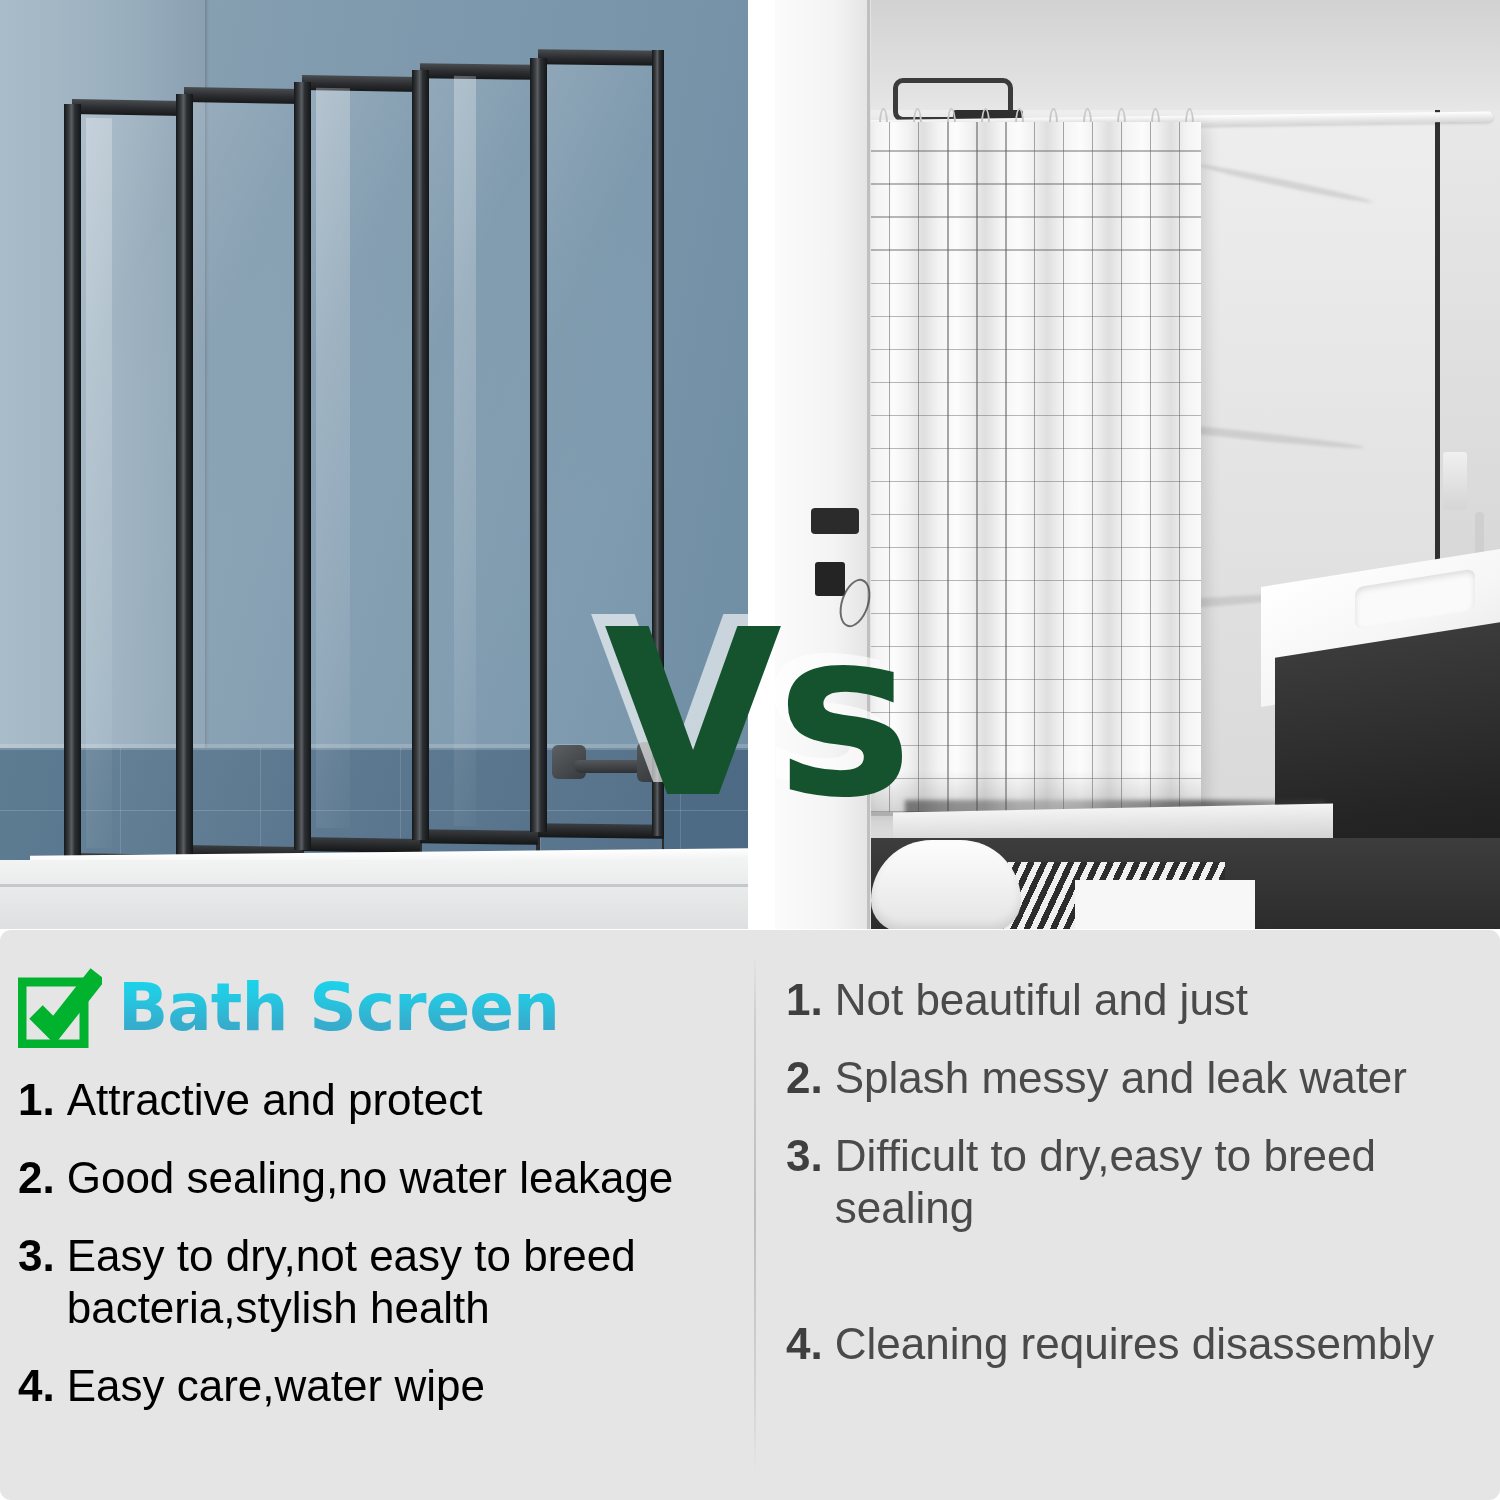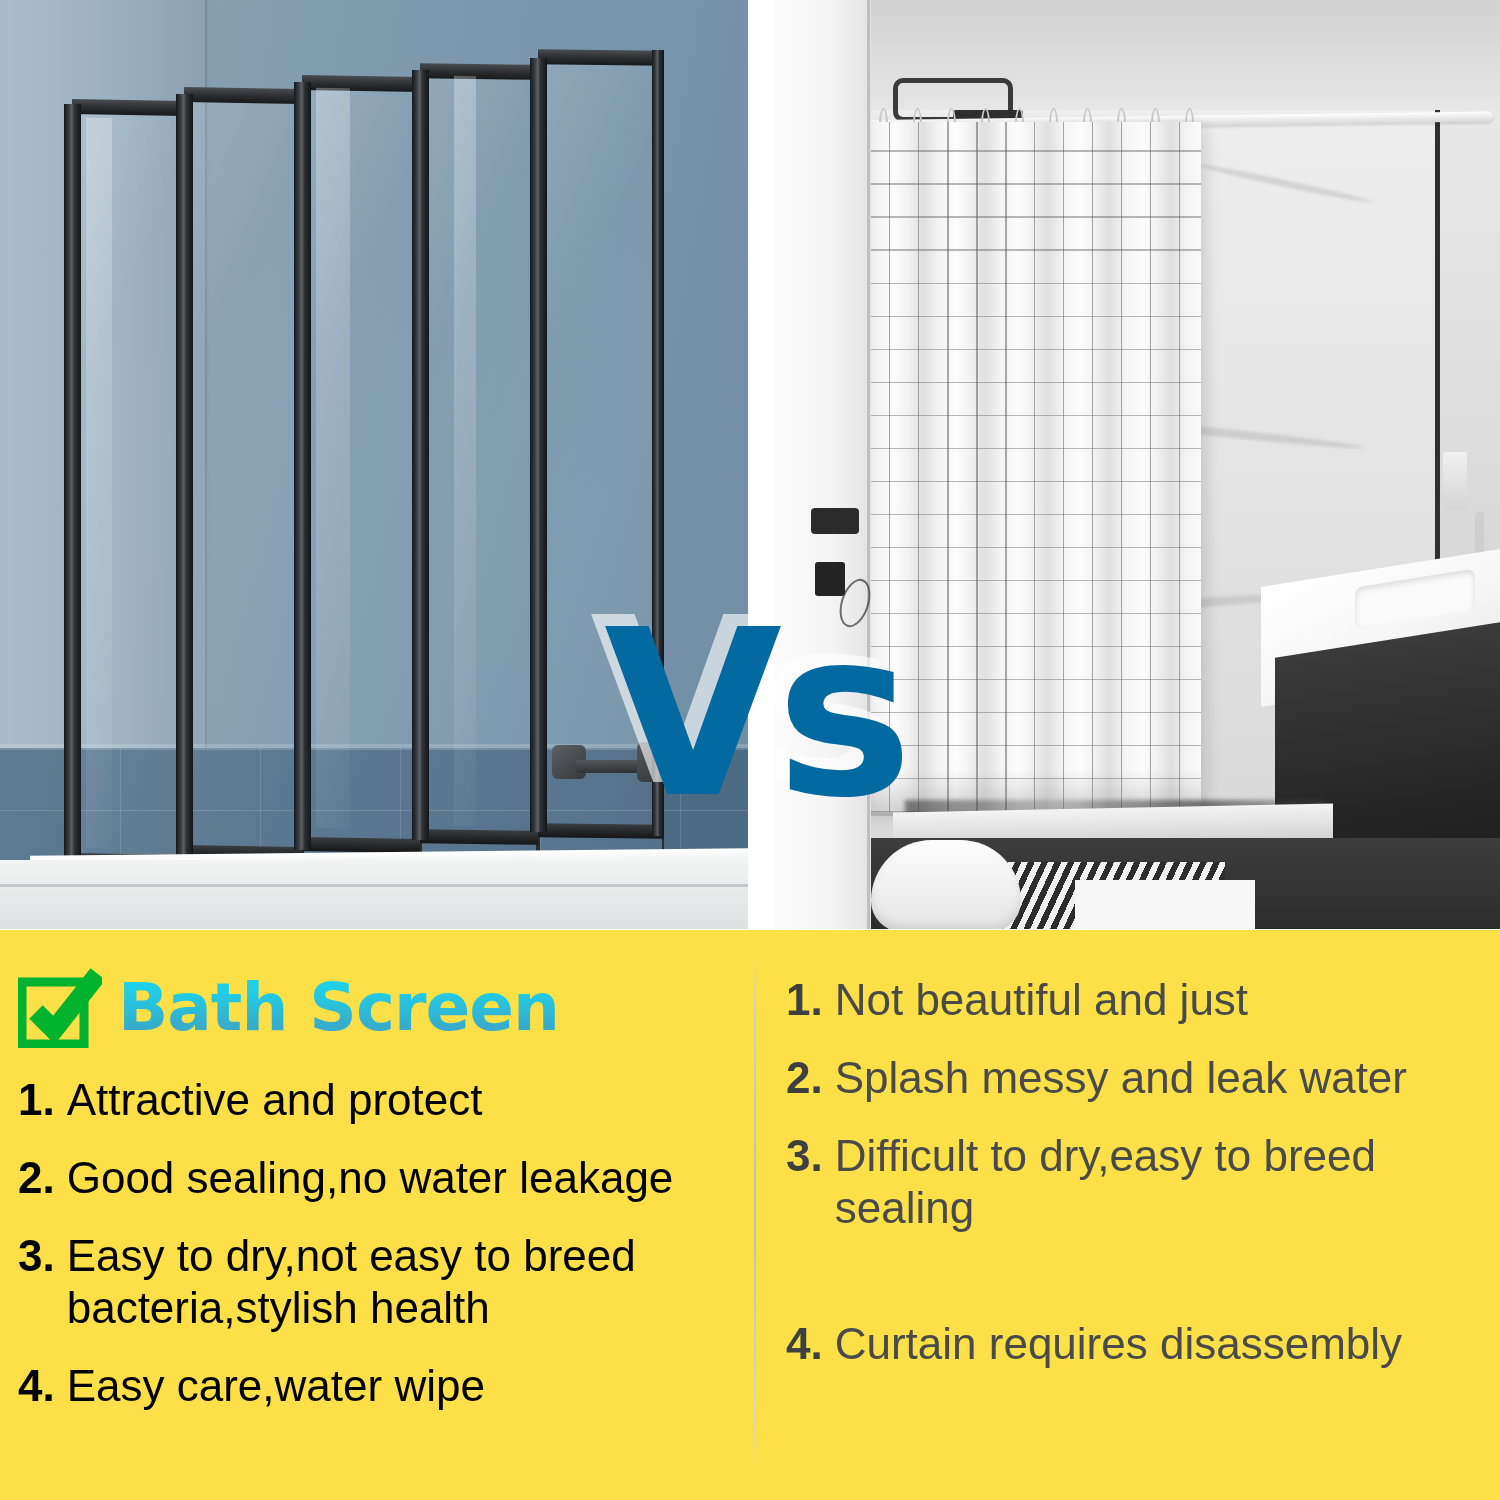--- a/index.html
+++ b/index.html
@@ -290,30 +290,31 @@
     pointer-events: none;
   }
   .vs-text {
     position: absolute;
     left: 604px; top: 600px;
     font-family: "DejaVu Sans", sans-serif;
     font-weight: 700;
     font-size: 230px;
     line-height: 230px;
     letter-spacing: -6px;
-    color: #0369a1;
+    color: #14532d;
     text-shadow: -14px -12px 0 rgba(255,255,255,.62);
   }
 
   
   .compare {
     position: absolute;
     left: 0; top: 930px;
     width: 1500px; height: 570px;
-    background: #fde047;
+    background: #e5e5e5;
+    border-radius: 11px;
   }
   .divider {
     position: absolute;
     left: 754px; top: 24px;
     width: 2px; height: 520px;
     background: linear-gradient(180deg, rgba(200,200,200,0) 0%, #cfcfcf 12%, #bdbdbd 50%, #d4d4d4 86%, rgba(200,200,200,0) 100%);
   }
 
   .col {
     position: absolute;
@@ -533,17 +534,17 @@
       <li>
         <span class="num">2.</span>
         <span class="txt">Splash messy and leak water</span>
       </li>
       <li class="gap-after">
         <span class="num">3.</span>
         <span class="txt">Difficult to dry,easy to breed sealing</span>
       </li>
       <li>
         <span class="num">4.</span>
-        <span class="txt">Curtain requires disassembly</span>
+        <span class="txt">Cleaning requires disassembly</span>
       </li>
     </ul>
   </div>
 </div>
 
 </body></html>

